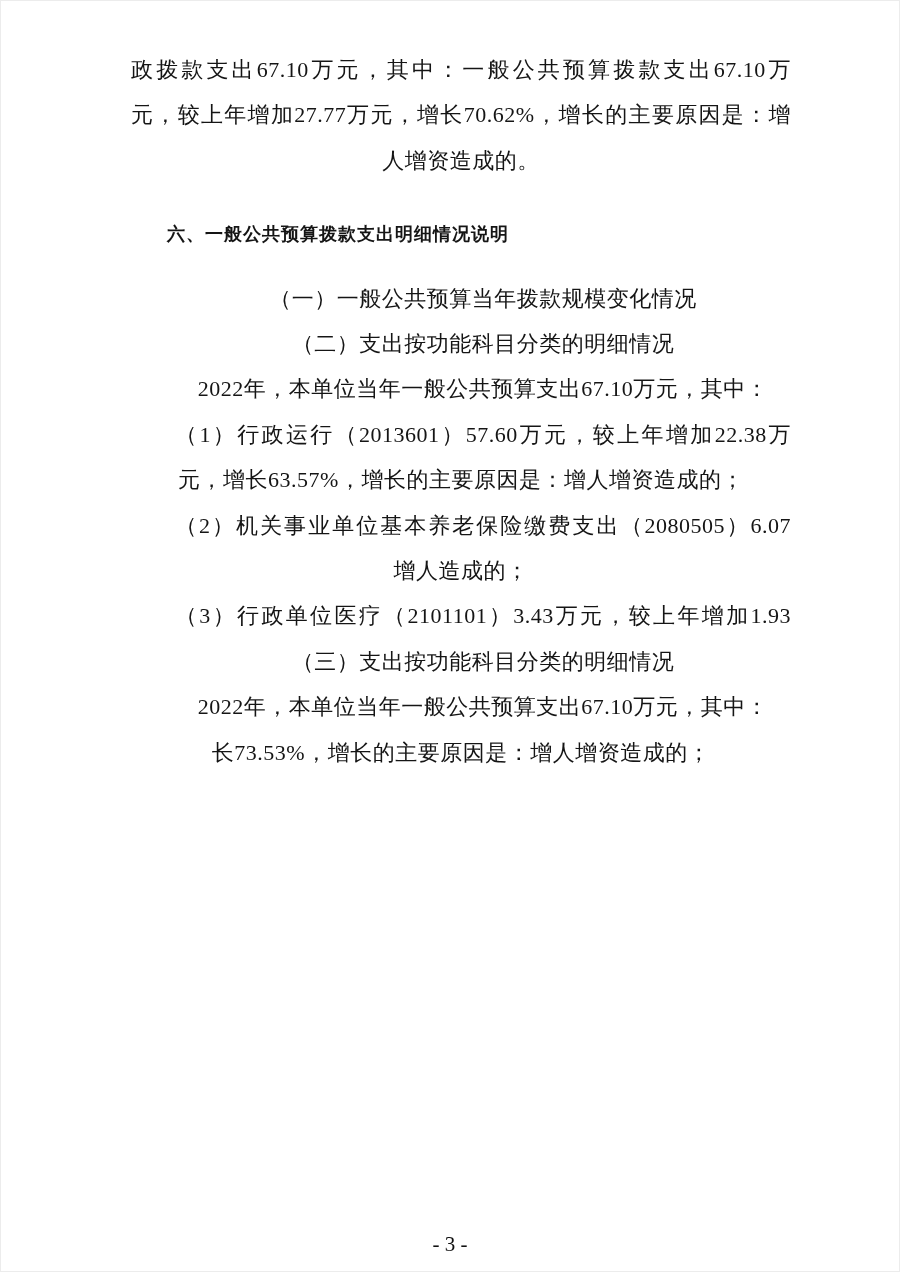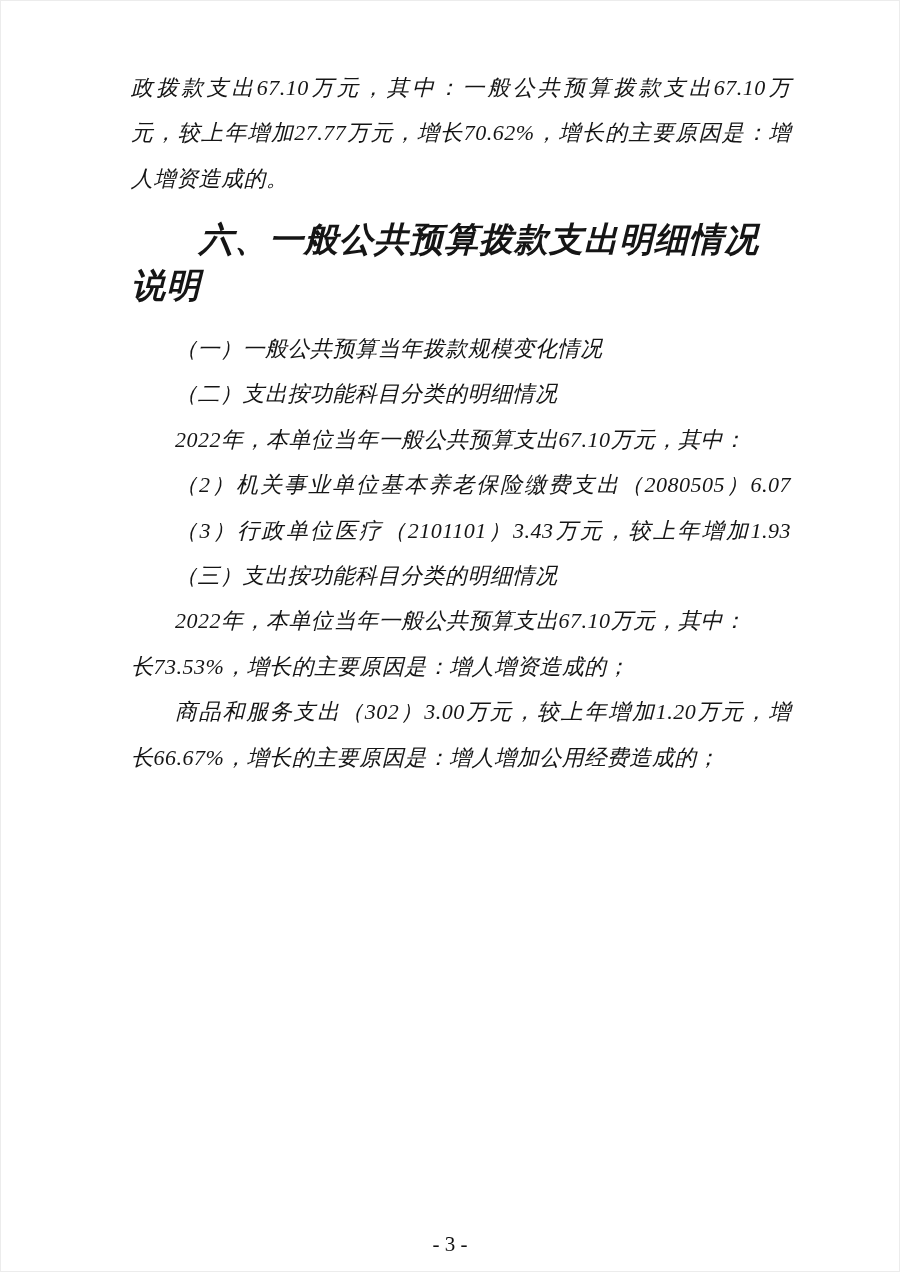--- a/index.html
+++ b/index.html
@@ -15,46 +15,45 @@
     border: 1px solid #ececec;
     overflow: hidden;
     font-family: "Liberation Serif", "DejaVu Serif", serif;
     color: #151515;
   }
   .content {
     position: absolute;
     left: 130px;
     top: 0;
     width: 660px;
-    padding-top: 64px;
-    font-style: italic;
+    padding-top: 46px;
   }
   .ln {
     font-size: 22px;
     line-height: 45.4px;
     white-space: nowrap;
-    text-align: left;
+    text-align: center;
     letter-spacing: 0.5px;
   }
   
   .jl {
     white-space: normal;
     text-align: justify;
     text-align-last: justify;
     text-justify: inter-character;
   }
   .indent {
     text-indent: 2em;
   }
   .heading {
     font-family: "Liberation Sans", "DejaVu Sans", sans-serif;
     font-weight: bold;
-    font-size: 34px;
+    font-size: 18px;
     line-height: 45.4px;
-    margin-top: 16px;
+    margin-top: 29px;
     margin-bottom: 18px;
     letter-spacing: 1px;
   }
   .footer {
     position: absolute;
     left: 0;
     top: 1228px;
     width: 100%;
     text-align: center;
     font-size: 21px;
@@ -85,43 +84,44 @@
     </div>
 
     <div>
       <div class="ln indent">（二）支出按功能科目分类的明细情况</div>
     </div>
 
     <div>
       <div class="ln indent">2022年，本单位当年一般公共预算支出67.10万元，其中：</div>
     </div>
 
+    <div>
+      <div class="ln jl indent">（1）行政运行（2013601）57.60万元，较上年增加22.38万</div>
+      <div class="ln">元，增长63.57%，增长的主要原因是：增人增资造成的；</div>
+    </div>
 
     <div>
       <div class="ln jl indent">（2）机关事业单位基本养老保险缴费支出（2080505）6.07</div>
+      <div class="ln">增人造成的；</div>
     </div>
 
     <div>
       <div class="ln jl indent">（3）行政单位医疗（2101101）3.43万元，较上年增加1.93</div>
     </div>
 
     <div>
       <div class="ln indent">（三）支出按功能科目分类的明细情况</div>
     </div>
 
 
     <div>
       <div class="ln indent">2022年，本单位当年一般公共预算支出67.10万元，其中：</div>
     </div>
 
     <div>
       <div class="ln">长73.53%，增长的主要原因是：增人增资造成的；</div>
     </div>
 
-    <div>
-      <div class="ln jl indent">商品和服务支出（302）3.00万元，较上年增加1.20万元，增</div>
-      <div class="ln">长66.67%，增长的主要原因是：增人增加公用经费造成的；</div>
-    </div>
 
   </div>
 
   <div class="footer">- 3 -</div>
 </div>
 
 </body></html>

